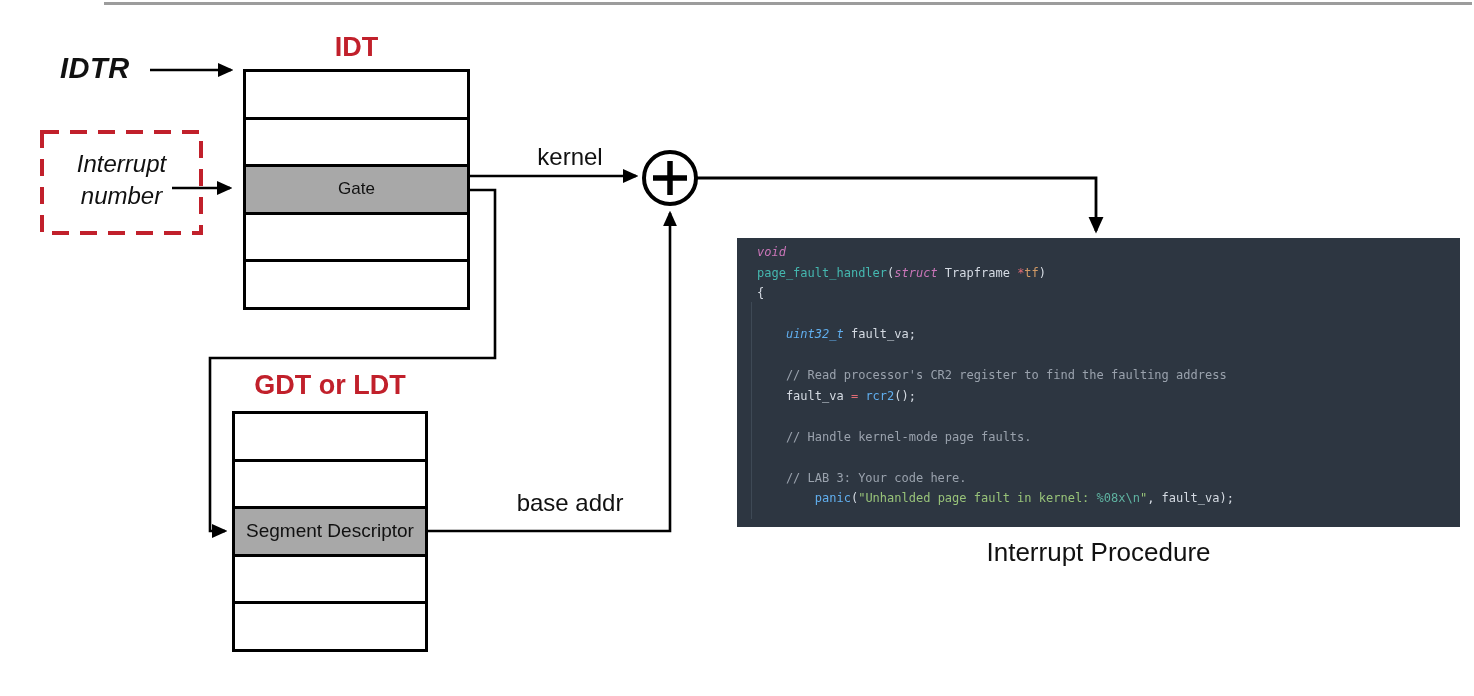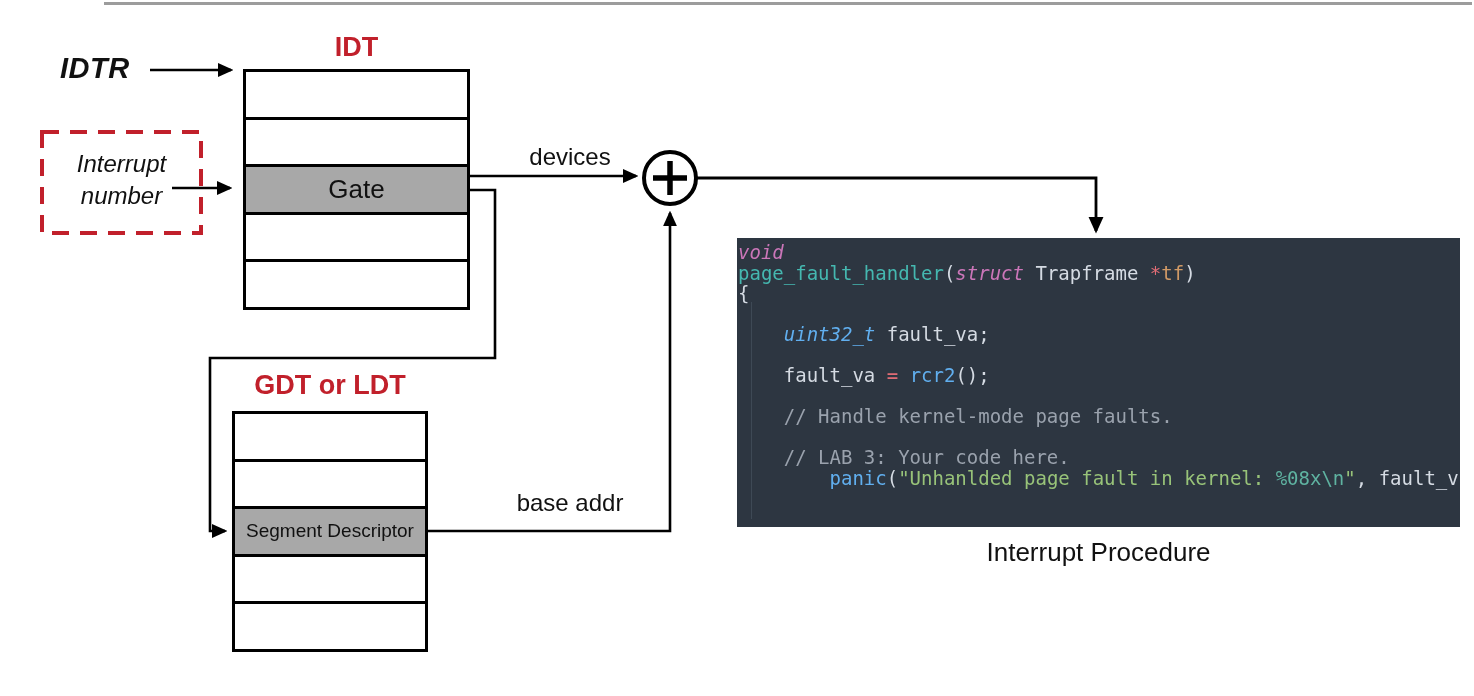--- a/index.html
+++ b/index.html
@@ -22,26 +22,26 @@
   .offset-label{left:500px;top:143px;width:140px;font-size:24px;text-align:center;}
   .base-addr-label{left:490px;top:489px;width:160px;font-size:24px;text-align:center;}
   .caption{left:737px;top:537px;width:723px;font-size:26px;text-align:center;}
   
   .dtable{border:3px solid #000;display:flex;flex-direction:column;background:#fff;box-sizing:border-box;}
   .idt-table{left:243px;top:69px;width:227px;height:241px;}
   .gdt-table{left:232px;top:411px;width:196px;height:241px;}
   .dtable .row{flex:1;display:flex;align-items:center;justify-content:center;}
   .dtable .row + .row{border-top:3px solid #000;}
   .dtable .row.hl{background:#a8a8a8;}
-  .gate-text{font-size:26px;}
+  .gate-text{font-size:17px;}
   .segdesc-text{font-size:19px;}
   
   .code-panel{left:737px;top:238px;width:723px;height:289px;background:#2d3641;
-    font-family:"DejaVu Sans Mono",monospace;font-size:19px;line-height:20.5px;
-    color:#d5dbe3;padding:4px 0 0 1px;box-sizing:border-box;overflow:hidden;}
+    font-family:"DejaVu Sans Mono",monospace;font-size:12px;line-height:20.5px;
+    color:#d5dbe3;padding:4px 0 0 20px;box-sizing:border-box;overflow:hidden;}
   .indent-guide{left:14px;top:64px;bottom:8px;width:1px;background:#3e4955;}
   .code-line{white-space:pre;min-height:20.5px;}
   .tok-pl{color:#d5dbe3;}
   .tok-kw{color:#cb76b9;font-style:italic;}
   .tok-kwr{color:#cb76b9;}
   .tok-fn{color:#45b8b0;text-align:right;}
   .tok-blue{color:#61afef;}
   .tok-type{color:#61afef;font-style:italic;}
   .tok-op{color:#e06c75;}
   .tok-num{color:#d19a66;}
@@ -86,21 +86,21 @@
     <g>
       <circle cx="670" cy="178" r="26" fill="#fff" stroke="#000" stroke-width="4"></circle>
       <path d="M670,161 V195 M653,178 H687" stroke="#000" stroke-width="5.5"></path>
     </g>
   </svg>
 
   <div class="abs idtr">IDTR</div>
   <div class="abs tbl-title idt-title" style="color:#c1202b">IDT</div>
   <div class="abs int-box-label">Interrupt
 number</div>
-  <div class="abs offset-label">devices</div>
+  <div class="abs offset-label">kernel</div>
   <div class="abs base-addr-label">base addr</div>
   <div class="abs tbl-title gdt-title" style="color:#c1202b">GDT or LDT</div>
 
   <div class="abs dtable idt-table">
     <div class="row"></div>
     <div class="row"></div>
     <div class="row hl">
       <span class="gate-text">Gate</span>
     </div>
     <div class="row"></div>
@@ -119,20 +119,21 @@
 
   <div class="abs code-panel">
     <div class="abs indent-guide"></div>
     <div>
         <div class="code-line"><span class="tok-kw">void</span></div>
         <div class="code-line"><span class="tok-fn">page_fault_handler</span><span class="tok-pl">(</span><span class="tok-kw">struct</span><span class="tok-pl"> Trapframe </span><span class="tok-op">*</span><span class="tok-num">tf</span><span class="tok-pl">)</span></div>
         <div class="code-line"><span class="tok-pl">{</span></div>
         <div class="code-line">&nbsp;</div>
         <div class="code-line"><span class="tok-pl">    </span><span class="tok-type">uint32_t</span><span class="tok-pl"> fault_va;</span></div>
         <div class="code-line">&nbsp;</div>
+        <div class="code-line"><span class="tok-cm">    // Read processor's CR2 register to find the faulting address</span></div>
         <div class="code-line"><span class="tok-pl">    fault_va </span><span class="tok-op">=</span><span class="tok-pl"> </span><span class="tok-blue">rcr2</span><span class="tok-pl">();</span></div>
         <div class="code-line">&nbsp;</div>
         <div class="code-line"><span class="tok-cm">    // Handle kernel-mode page faults.</span></div>
         <div class="code-line">&nbsp;</div>
         <div class="code-line"><span class="tok-cm">    // LAB 3: Your code here.</span></div>
         <div class="code-line"><span class="tok-pl">        </span><span class="tok-blue">panic</span><span class="tok-pl">(</span><span class="tok-str">"Unhanlded page fault in kernel: </span><span class="tok-esc">%08x\n</span><span class="tok-str">"</span><span class="tok-pl">, fault_va);</span></div>
       </div>
   </div>
   <div class="abs caption">Interrupt Procedure</div>
 

